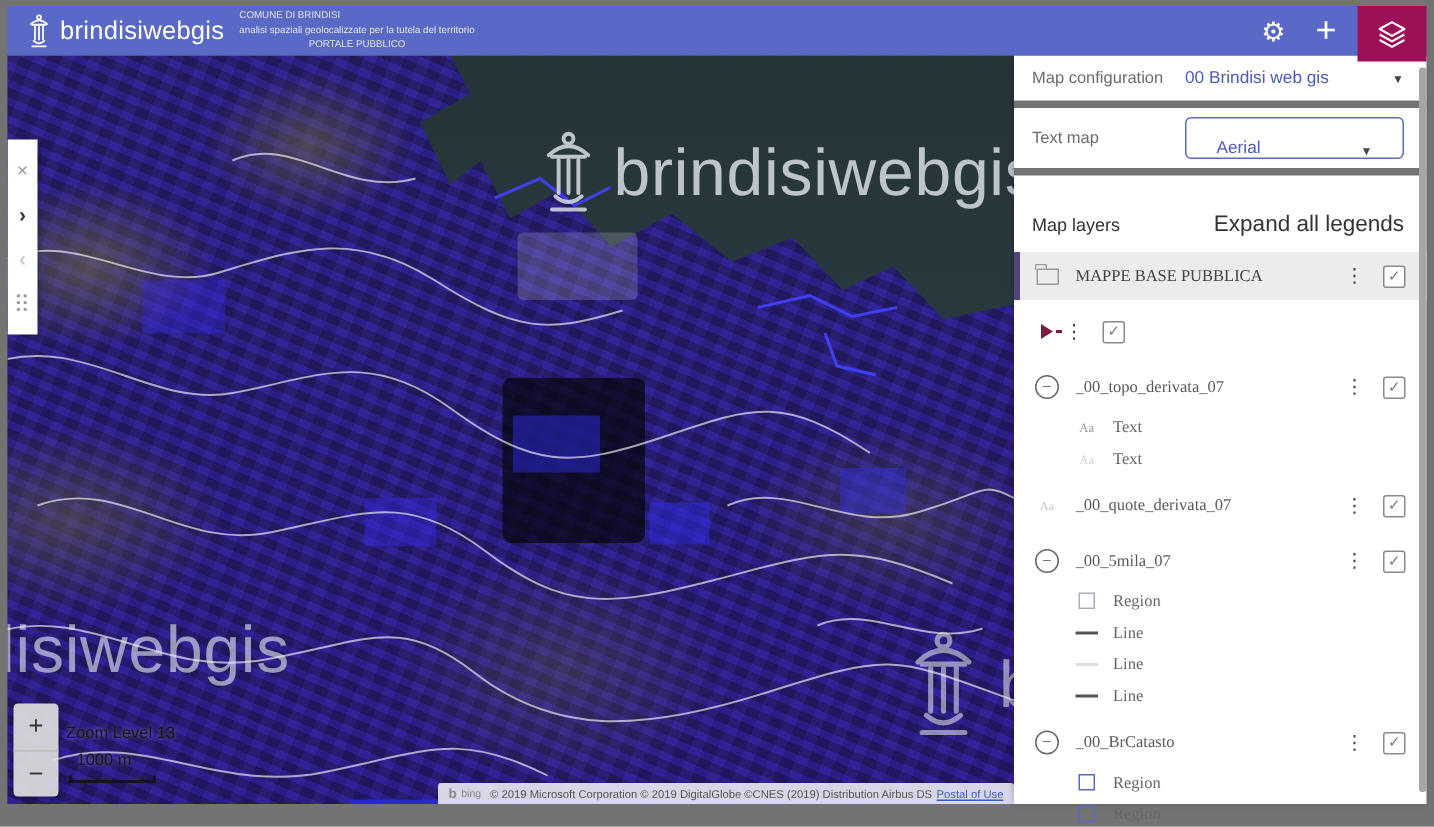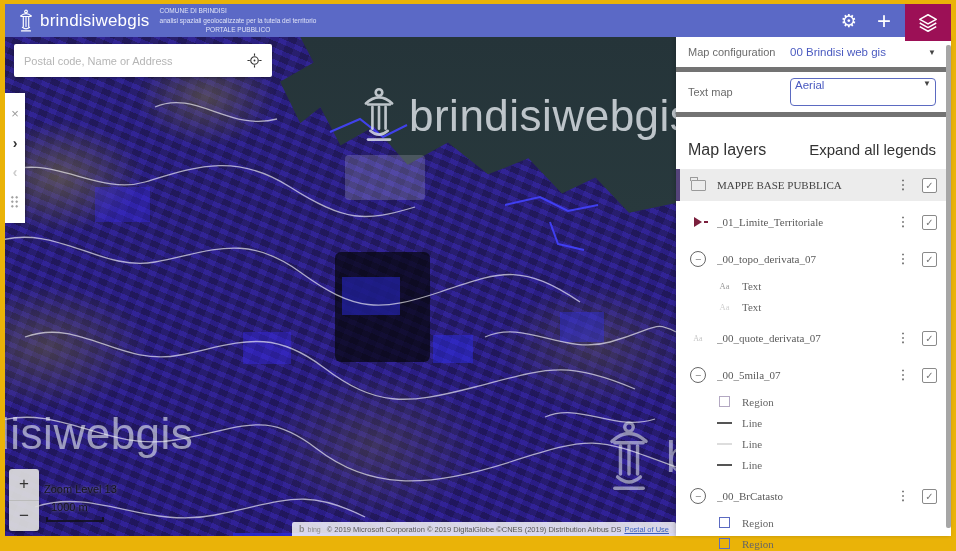--- a/index.html
+++ b/index.html
@@ -1,17 +1,17 @@
 <!DOCTYPE html>
 <html><head>
 <meta charset="utf-8">
 <style>
   * { margin:0; padding:0; box-sizing:border-box; }
   body { background:#fff; font-family:"Liberation Sans", sans-serif; }
-  .stage { position:relative; width:956px; height:551px; background:#eab308; overflow:hidden; }
+  .stage { position:relative; width:956px; height:551px; background:#737373; overflow:hidden; }
 
   
   .app-header { position:absolute; left:5px; top:4px; width:946px; height:33px;
     background:#5b69c6; display:flex; align-items:center; z-index:40; }
   .logo-svg { margin-left:12px; flex:none; }
   .app-name { font-size:17px; color:#fff; margin-left:5px; letter-spacing:.2px; }
   .subtitle { margin-left:10px; color:#dfe3f7; font-size:6.5px; line-height:1.5; }
   .subtitle .portal { text-align:center; }
   .header-actions { margin-left:auto; display:flex; align-items:center; height:100%; }
   .gear-btn { color:#fff; font-size:18px; margin-right:20px; cursor:pointer; line-height:1; }
@@ -87,24 +87,24 @@
 
   
   .sidebar { position:absolute; left:676px; top:37px; width:275px; height:499px; background:#fff;
     z-index:35; box-shadow:-1px 0 4px rgba(0,0,0,.2); }
   .cfg-row { display:flex; align-items:center; padding:0 15px 0 12px; border-bottom:5px solid #737373; }
   .cfg-row-1 { height:35px; }
   .cfg-row-2 { height:45px; }
   .cfg-label { font-size:11px; color:#6b6b6b; width:102px; flex:none; }
   .cfg-value-plain { flex:1; display:flex; align-items:center; font-size:11.5px; color:#4a5ac0; }
   .cfg-caret { margin-left:auto; font-size:8px; color:#444; }
-  .select-box { flex:1; display:flex; align-items:flex-start; height:28px; border:1.5px solid #5b6ac1;
-    border-radius:4px; padding:0 4px; font-size:11.5px; color:#4a5ac0; cursor:pointer; }
+  .select-box { flex:1; display:flex; align-items:flex-end; height:28px; border:1.5px solid #5b6ac1;
+    border-radius:4px; padding:0 20px; font-size:11.5px; color:#4a5ac0; cursor:pointer; }
   .layers-head { display:flex; align-items:baseline; padding:24px 15px 10px 12px; }
-  .layers-title { font-size:16px; color:#333; }
+  .layers-title { font-size:12px; color:#333; }
   .expand-all { margin-left:auto; font-size:15px; color:#333; cursor:pointer; }
 
   .layers-list { }
   .layer-group { margin-bottom:5px;font-family:Liberation Serif, serif; }
   .layer-row { display:flex; align-items:center; height:32px; padding:0 14px 0 12px; cursor:pointer; }
   .layer-row.selected { background:#ececec; border-left:4px solid #55447a; padding-left:8px; }
   .licon-wrap { width:20px; display:flex; justify-content:center; flex:none; }
   .layer-name { font-size:11px; color:#5a5a5a; margin-left:9px; flex:1; white-space:nowrap;
     overflow:hidden; }
   .layer-row.selected .layer-name { color:#444; }
@@ -225,30 +225,20 @@
             <path d="M8 15 Q20 4 32 15"></path>
             <path d="M10 16 H30"></path>
           <path d="M14 18 V38 M20 18 V38 M26 18 V38"></path>
             <path d="M12 40 Q20 47 28 40"></path>
             <path d="M10 48 H30"></path>
         </g>
       </svg>
       <span class="wm-text">brindisiwebgis</span>
     </div>
 
-    <div class="search-box">
-      <input class="search-input" type="text" placeholder="Postal code, Name or Address" style="">
-      <svg class="locate-icon" width="15" height="15" viewBox="0 0 16 16">
-        <g stroke="#333" stroke-width="1.2" fill="none">
-          <circle cx="8" cy="8" r="4"></circle>
-          <path d="M8 0.5 V3 M8 13 V15.5 M0.5 8 H3 M13 8 H15.5"></path>
-        </g>
-        <circle cx="8" cy="8" r="1" fill="#333"></circle>
-      </svg>
-    </div>
 
     <div class="left-toolbar">
       <span class="lt-close">×</span>
       <span class="lt-next">›</span>
       <span class="lt-prev">‹</span>
       <span class="lt-grid"></span>
     </div>
 
     <div class="zoom-ctrl">
       <div class="zoom-btn">+</div>
@@ -296,21 +286,20 @@
             <span class="layer-name">MAPPE BASE PUBBLICA</span>
             <span class="kebab">⋮</span>
             <span class="checkbox">✓</span>
           </div>
         </div>
         <div class="layer-group">
           <div class="layer-row">
             <span class="licon-wrap">
               <span class="licon marker"></span>
             </span>
-            <span class="layer-name">_01_Limite_Territoriale</span>
             <span class="kebab">⋮</span>
             <span class="checkbox">✓</span>
           </div>
         </div>
         <div class="layer-group">
           <div class="layer-row">
             <span class="licon-wrap">
               <span class="licon collapse">−</span>
             </span>
             <span class="layer-name">_00_topo_derivata_07</span>

